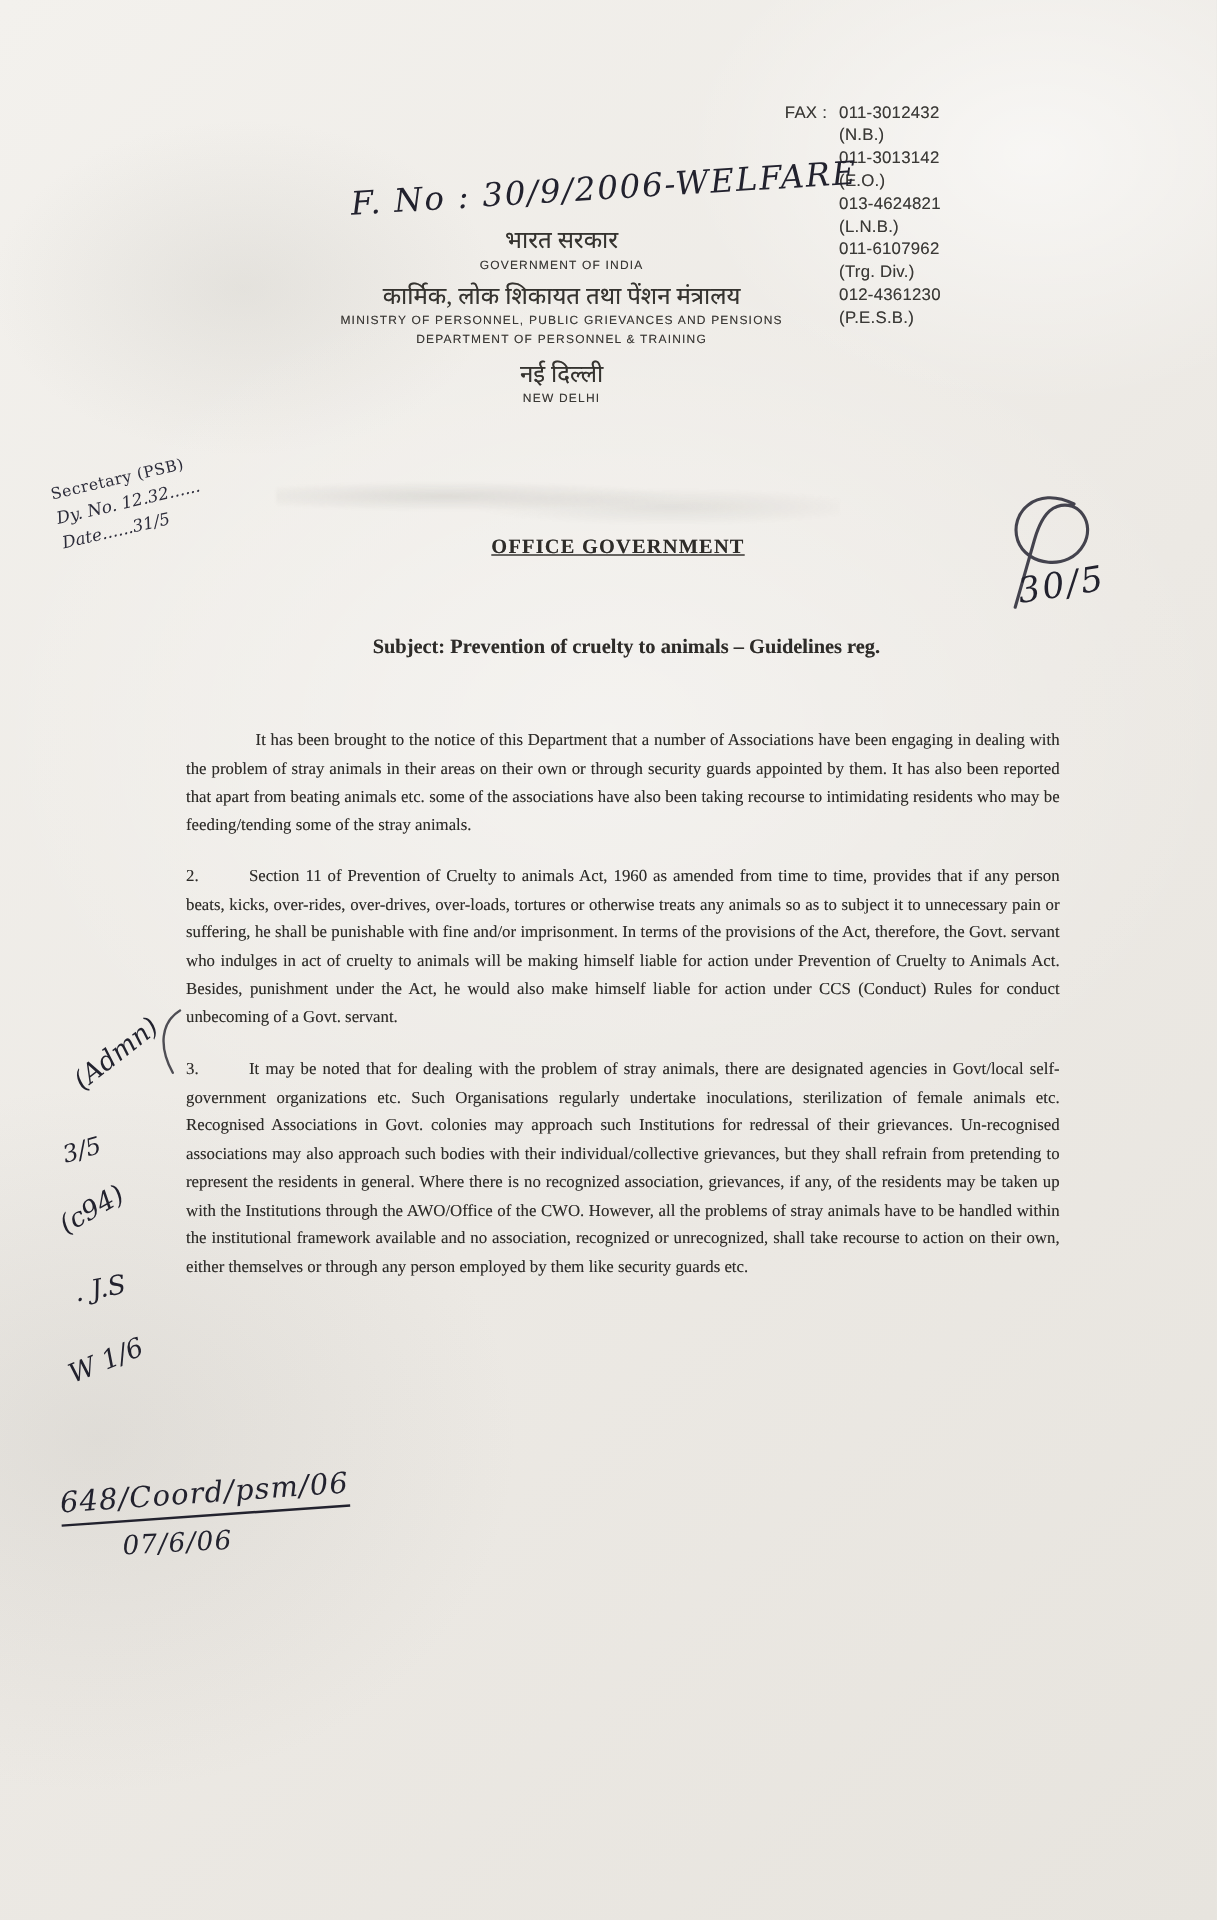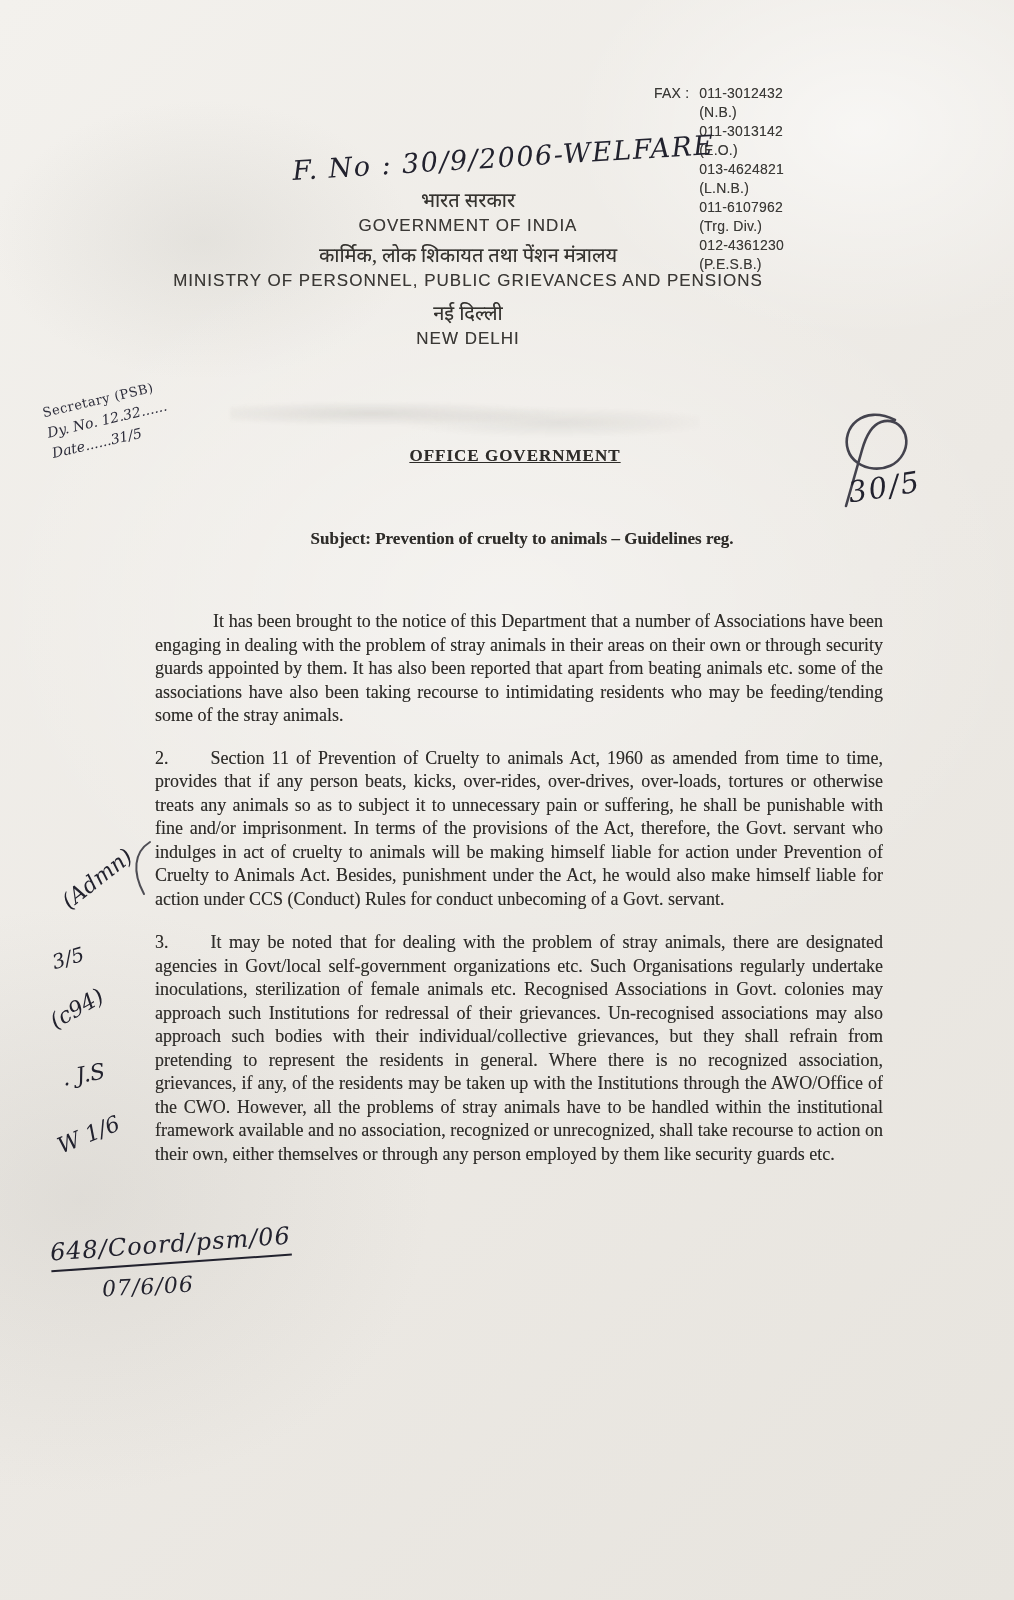--- a/index.html
+++ b/index.html
@@ -48,21 +48,21 @@
   }
 
   
   .letterhead {
     position: absolute; left: 0; top: 186px; width: 936px;
     text-align: center;
   }
   .lh-hi { font-size: 20px; color: #35332f; margin-bottom: 3px; }
   .lh-en {
     font-family: "Liberation Sans", sans-serif;
-    font-size: 17px; letter-spacing: 1px; color: #3a3835;
+    font-size: 10px; letter-spacing: 1px; color: #3a3835;
     margin-bottom: 5px;
   }
   .lh-gap { height: 3px; }
 
   
   .address-block {
     position: absolute; right: 138px; top: 328px;
     text-align: right; font-size: 17px; line-height: 22px;
   }
 
@@ -102,21 +102,21 @@
 
   
   .subject-line {
     position: absolute; left: 0; top: 529px; width: 1044px;
     text-align: center; font-weight: bold; font-size: 17px;
   }
 
   
   .body-text {
     position: absolute; left: 155px; top: 592px; width: 728px;
-    font-size: 18px; line-height: 23.5px; text-align: justify;
+    font-size: 14px; line-height: 23.5px; text-align: justify;
   }
   .para1 { text-indent: 58px; margin-bottom: 19px; }
   .para { margin-bottom: 20px; }
   .pnum-tab { display: inline-block; width: 42px; }
 
   
   .mn { position: absolute; font-size: 22px; white-space: nowrap; }
   .mn1 { left: 56px;  top: 866px;  transform: rotate(-38deg); }
   .mn2 { left: 52px;  top: 946px;  transform: rotate(-16deg); font-size: 20px; }
   .mn3 { left: 48px;  top: 996px;  transform: rotate(-30deg); }
@@ -168,20 +168,21 @@
     </div>
   </div>
 
   <div class="file-no hand">F. No : 30/9/2006-WELFARE</div>
 
   <div class="letterhead">
     <div class="lh-hi typed">भारत सरकार</div>
     <div class="lh-en typed">GOVERNMENT OF INDIA</div>
     <div class="lh-hi typed">कार्मिक, लोक शिकायत तथा पेंशन मंत्रालय</div>
     <div class="lh-en typed">MINISTRY OF PERSONNEL, PUBLIC GRIEVANCES AND PENSIONS</div>
+    <div class="lh-en typed">DEPARTMENT OF PERSONNEL &amp; TRAINING</div>
     <div class="lh-gap"></div>
     <div class="lh-hi typed">नई दिल्ली</div>
     <div class="lh-en typed">NEW DELHI</div>
   </div>
 
 
   <div class="stamp">
     <div class="s1">Secretary (PSB)</div>
     <div>Dy. No. 12.32......</div>
     <div>Date......31/5</div>

